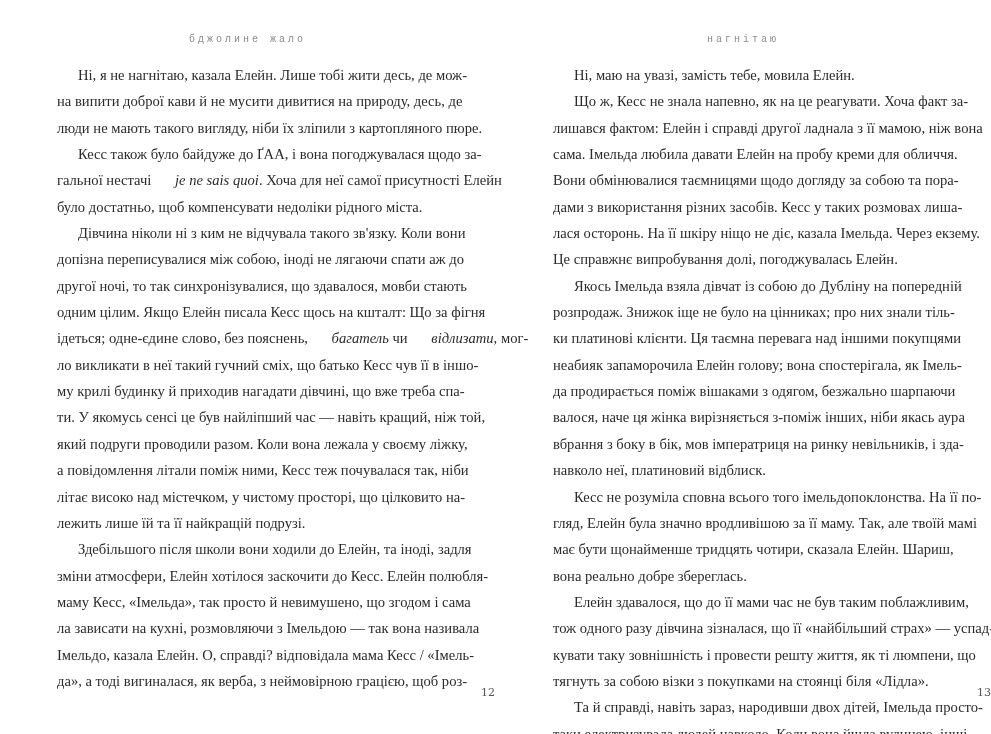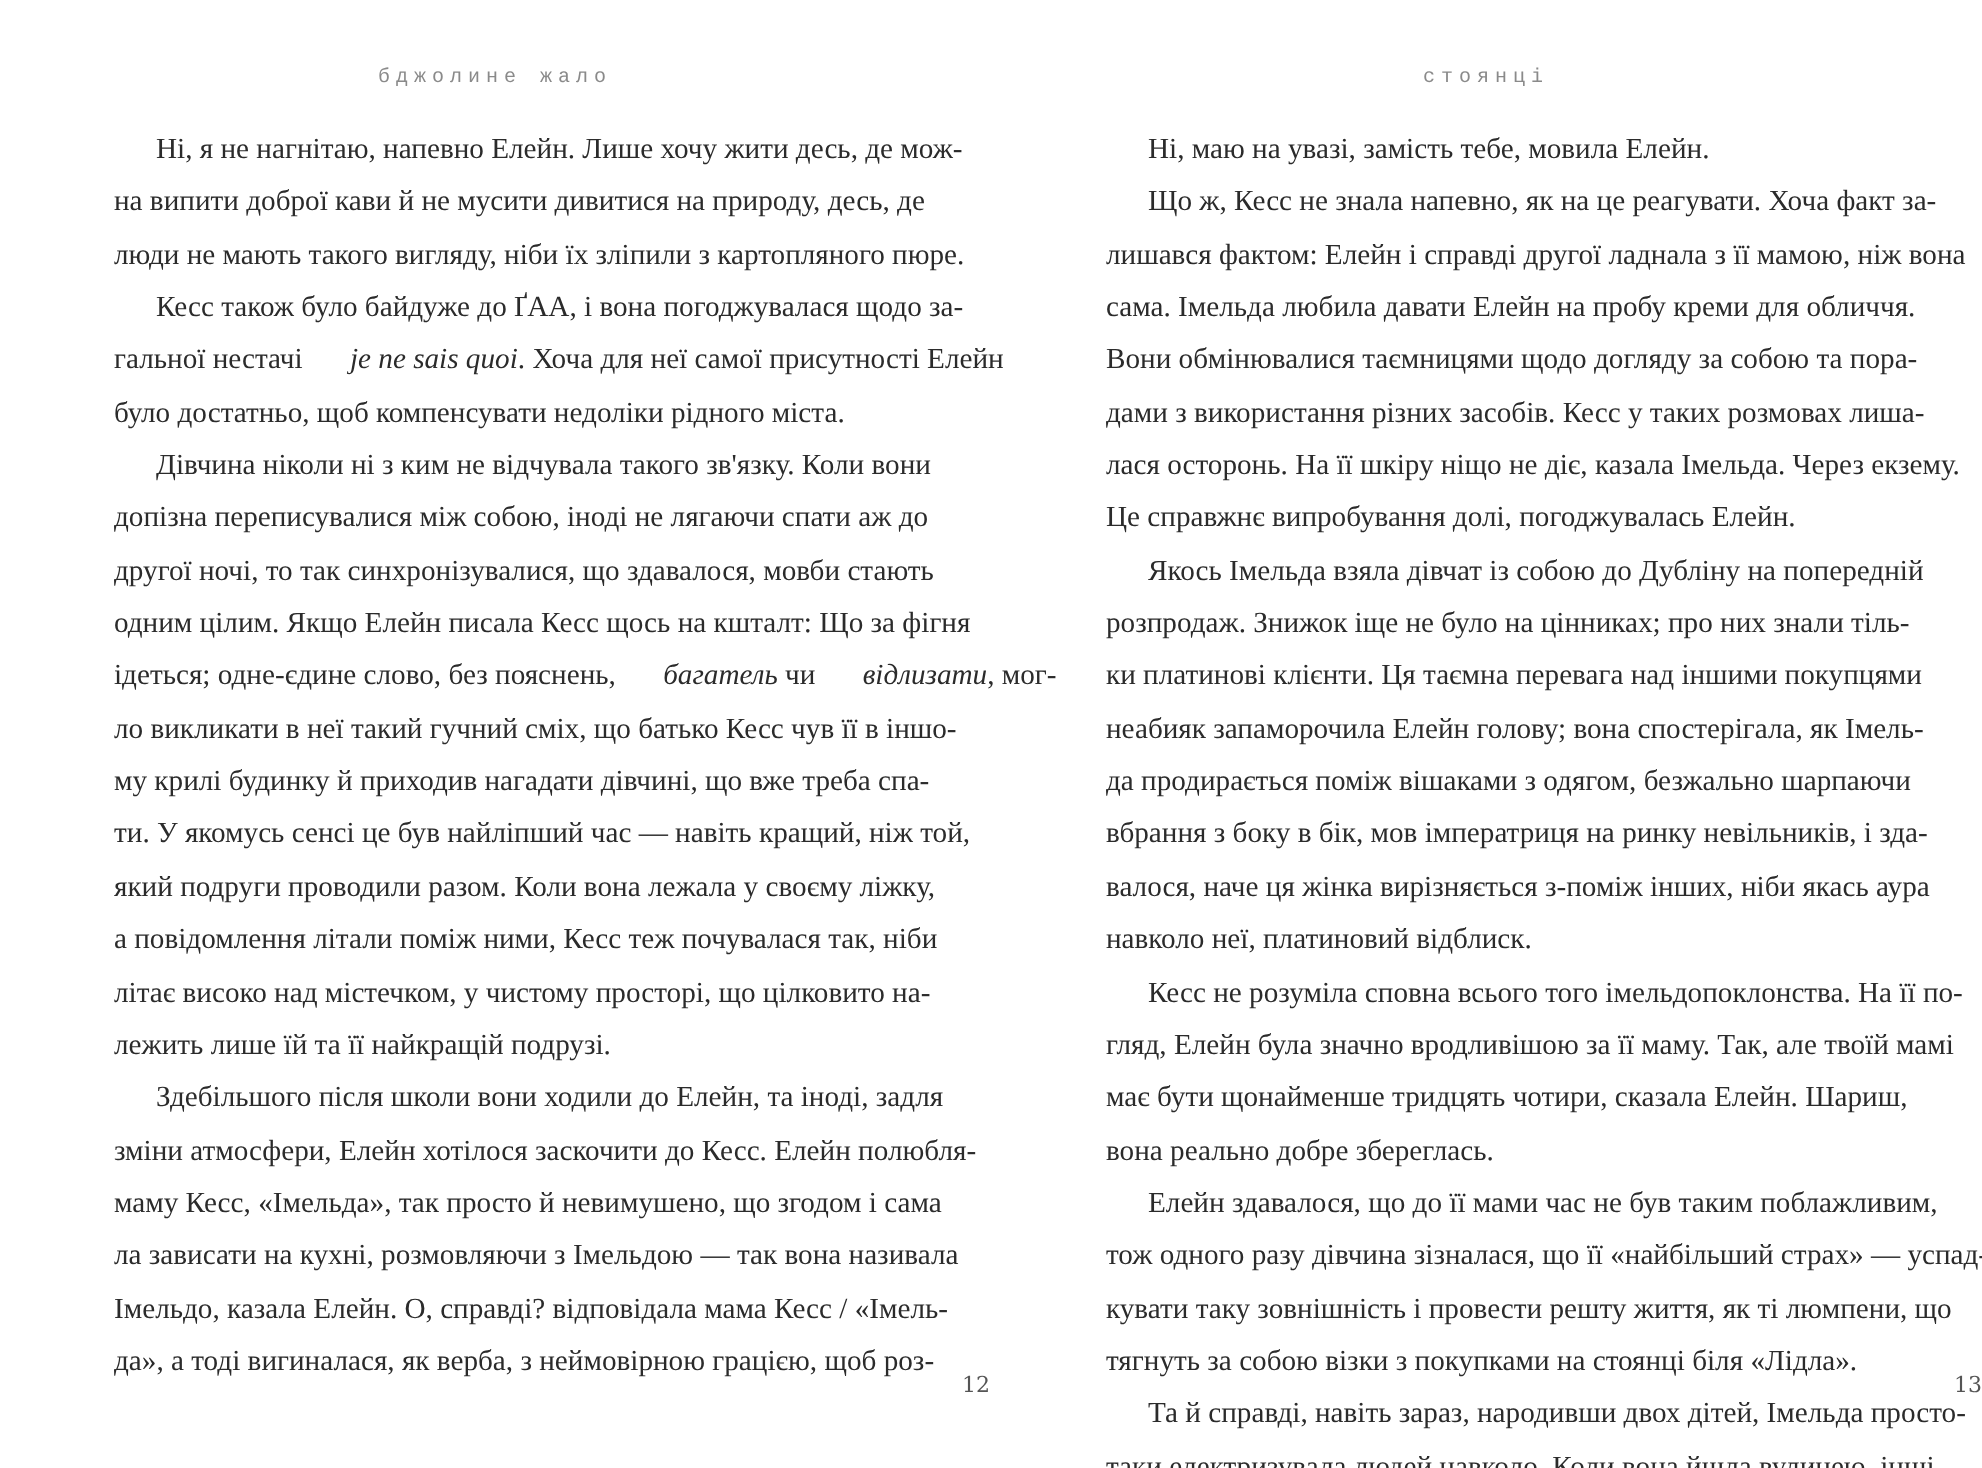--- a/index.html
+++ b/index.html
@@ -21,21 +21,21 @@
   .line i { font-style: italic; margin-left: 20px; }
   .folio { position: absolute; top: 686px; left: 0; width: 100%; text-align: right;
            font-family: "DejaVu Serif", serif; font-size: 11px; color: #555; }
 </style>
 </head>
 <body>
 
 <div class="page left">
   <div class="running-head">бджолине жало</div>
   <div class="text-block">
-      <div class="line indent">Ні, я не нагнітаю, напевно Елейн. Лише хочу жити десь, де мож-</div>
+      <div class="line indent">Ні, я не нагнітаю, казала Елейн. Лише тобі жити десь, де мож-</div>
       <div class="line">на випити доброї кави й не мусити дивитися на природу, десь, де</div>
       <div class="line last">люди не мають такого вигляду, ніби їх зліпили з картопляного пюре.</div>
       <div class="line indent">Кесс також було байдуже до ҐАА, і вона погоджувалася щодо за-</div>
       <div class="line">гальної нестачі <i>je ne sais quoi</i>. Хоча для неї самої присутності Елейн</div>
       <div class="line last">було достатньо, щоб компенсувати недоліки рідного міста.</div>
       <div class="line indent">Дівчина ніколи ні з ким не відчувала такого зв'язку. Коли вони</div>
       <div class="line">допізна переписувалися між собою, іноді не лягаючи спати аж до</div>
       <div class="line">другої ночі, то так синхронізувалися, що здавалося, мовби стають</div>
       <div class="line">одним цілим. Якщо Елейн писала Кесс щось на кшталт: Що за фігня</div>
       <div class="line">ідеться; одне-єдине слово, без пояснень, <i>багатель</i> чи <i>відлизати</i>, мог-</div>
@@ -50,37 +50,37 @@
       <div class="line">зміни атмосфери, Елейн хотілося заскочити до Кесс. Елейн полюбля-</div>
       <div class="line">маму Кесс, «Імельда», так просто й невимушено, що згодом і сама</div>
       <div class="line">ла зависати на кухні, розмовляючи з Імельдою — так вона називала</div>
       <div class="line">Імельдо, казала Елейн. О, справді? відповідала мама Кесс / «Імель-</div>
       <div class="line">да», а тоді вигиналася, як верба, з неймовірною грацією, щоб роз-</div>
     </div>
   <div class="folio">12</div>
 </div>
 
 <div class="page right">
-  <div class="running-head">стоянці</div>
+  <div class="running-head">нагнітаю</div>
   <div class="text-block">
       <div class="line indent last">Ні, маю на увазі, замість тебе, мовила Елейн.</div>
       <div class="line indent">Що ж, Кесс не знала напевно, як на це реагувати. Хоча факт за-</div>
       <div class="line">лишався фактом: Елейн і справді другої ладнала з її мамою, ніж вона</div>
       <div class="line">сама. Імельда любила давати Елейн на пробу креми для обличчя.</div>
       <div class="line">Вони обмінювалися таємницями щодо догляду за собою та пора-</div>
       <div class="line">дами з використання різних засобів. Кесс у таких розмовах лиша-</div>
       <div class="line">лася осторонь. На її шкіру ніщо не діє, казала Імельда. Через екзему.</div>
       <div class="line last">Це справжнє випробування долі, погоджувалась Елейн.</div>
       <div class="line indent">Якось Імельда взяла дівчат із собою до Дубліну на попередній</div>
       <div class="line">розпродаж. Знижок іще не було на цінниках; про них знали тіль-</div>
       <div class="line">ки платинові клієнти. Ця таємна перевага над іншими покупцями</div>
       <div class="line">неабияк запаморочила Елейн голову; вона спостерігала, як Імель-</div>
       <div class="line">да продирається поміж вішаками з одягом, безжально шарпаючи</div>
+      <div class="line">валося, наче ця жінка вирізняється з-поміж інших, ніби якась аура</div>
       <div class="line">вбрання з боку в бік, мов імператриця на ринку невільників, і зда-</div>
-      <div class="line">валося, наче ця жінка вирізняється з-поміж інших, ніби якась аура</div>
       <div class="line last">навколо неї, платиновий відблиск.</div>
       <div class="line indent">Кесс не розуміла сповна всього того імельдопоклонства. На її по-</div>
       <div class="line">гляд, Елейн була значно вродливішою за її маму. Так, але твоїй мамі</div>
       <div class="line">має бути щонайменше тридцять чотири, сказала Елейн. Шариш,</div>
       <div class="line last">вона реально добре збереглась.</div>
       <div class="line indent">Елейн здавалося, що до її мами час не був таким поблажливим,</div>
       <div class="line">тож одного разу дівчина зізналася, що її «найбільший страх» — успад-</div>
       <div class="line">кувати таку зовнішність і провести решту життя, як ті люмпени, що</div>
       <div class="line last">тягнуть за собою візки з покупками на стоянці біля «Лідла».</div>
       <div class="line indent">Та й справді, навіть зараз, народивши двох дітей, Імельда просто-</div>

